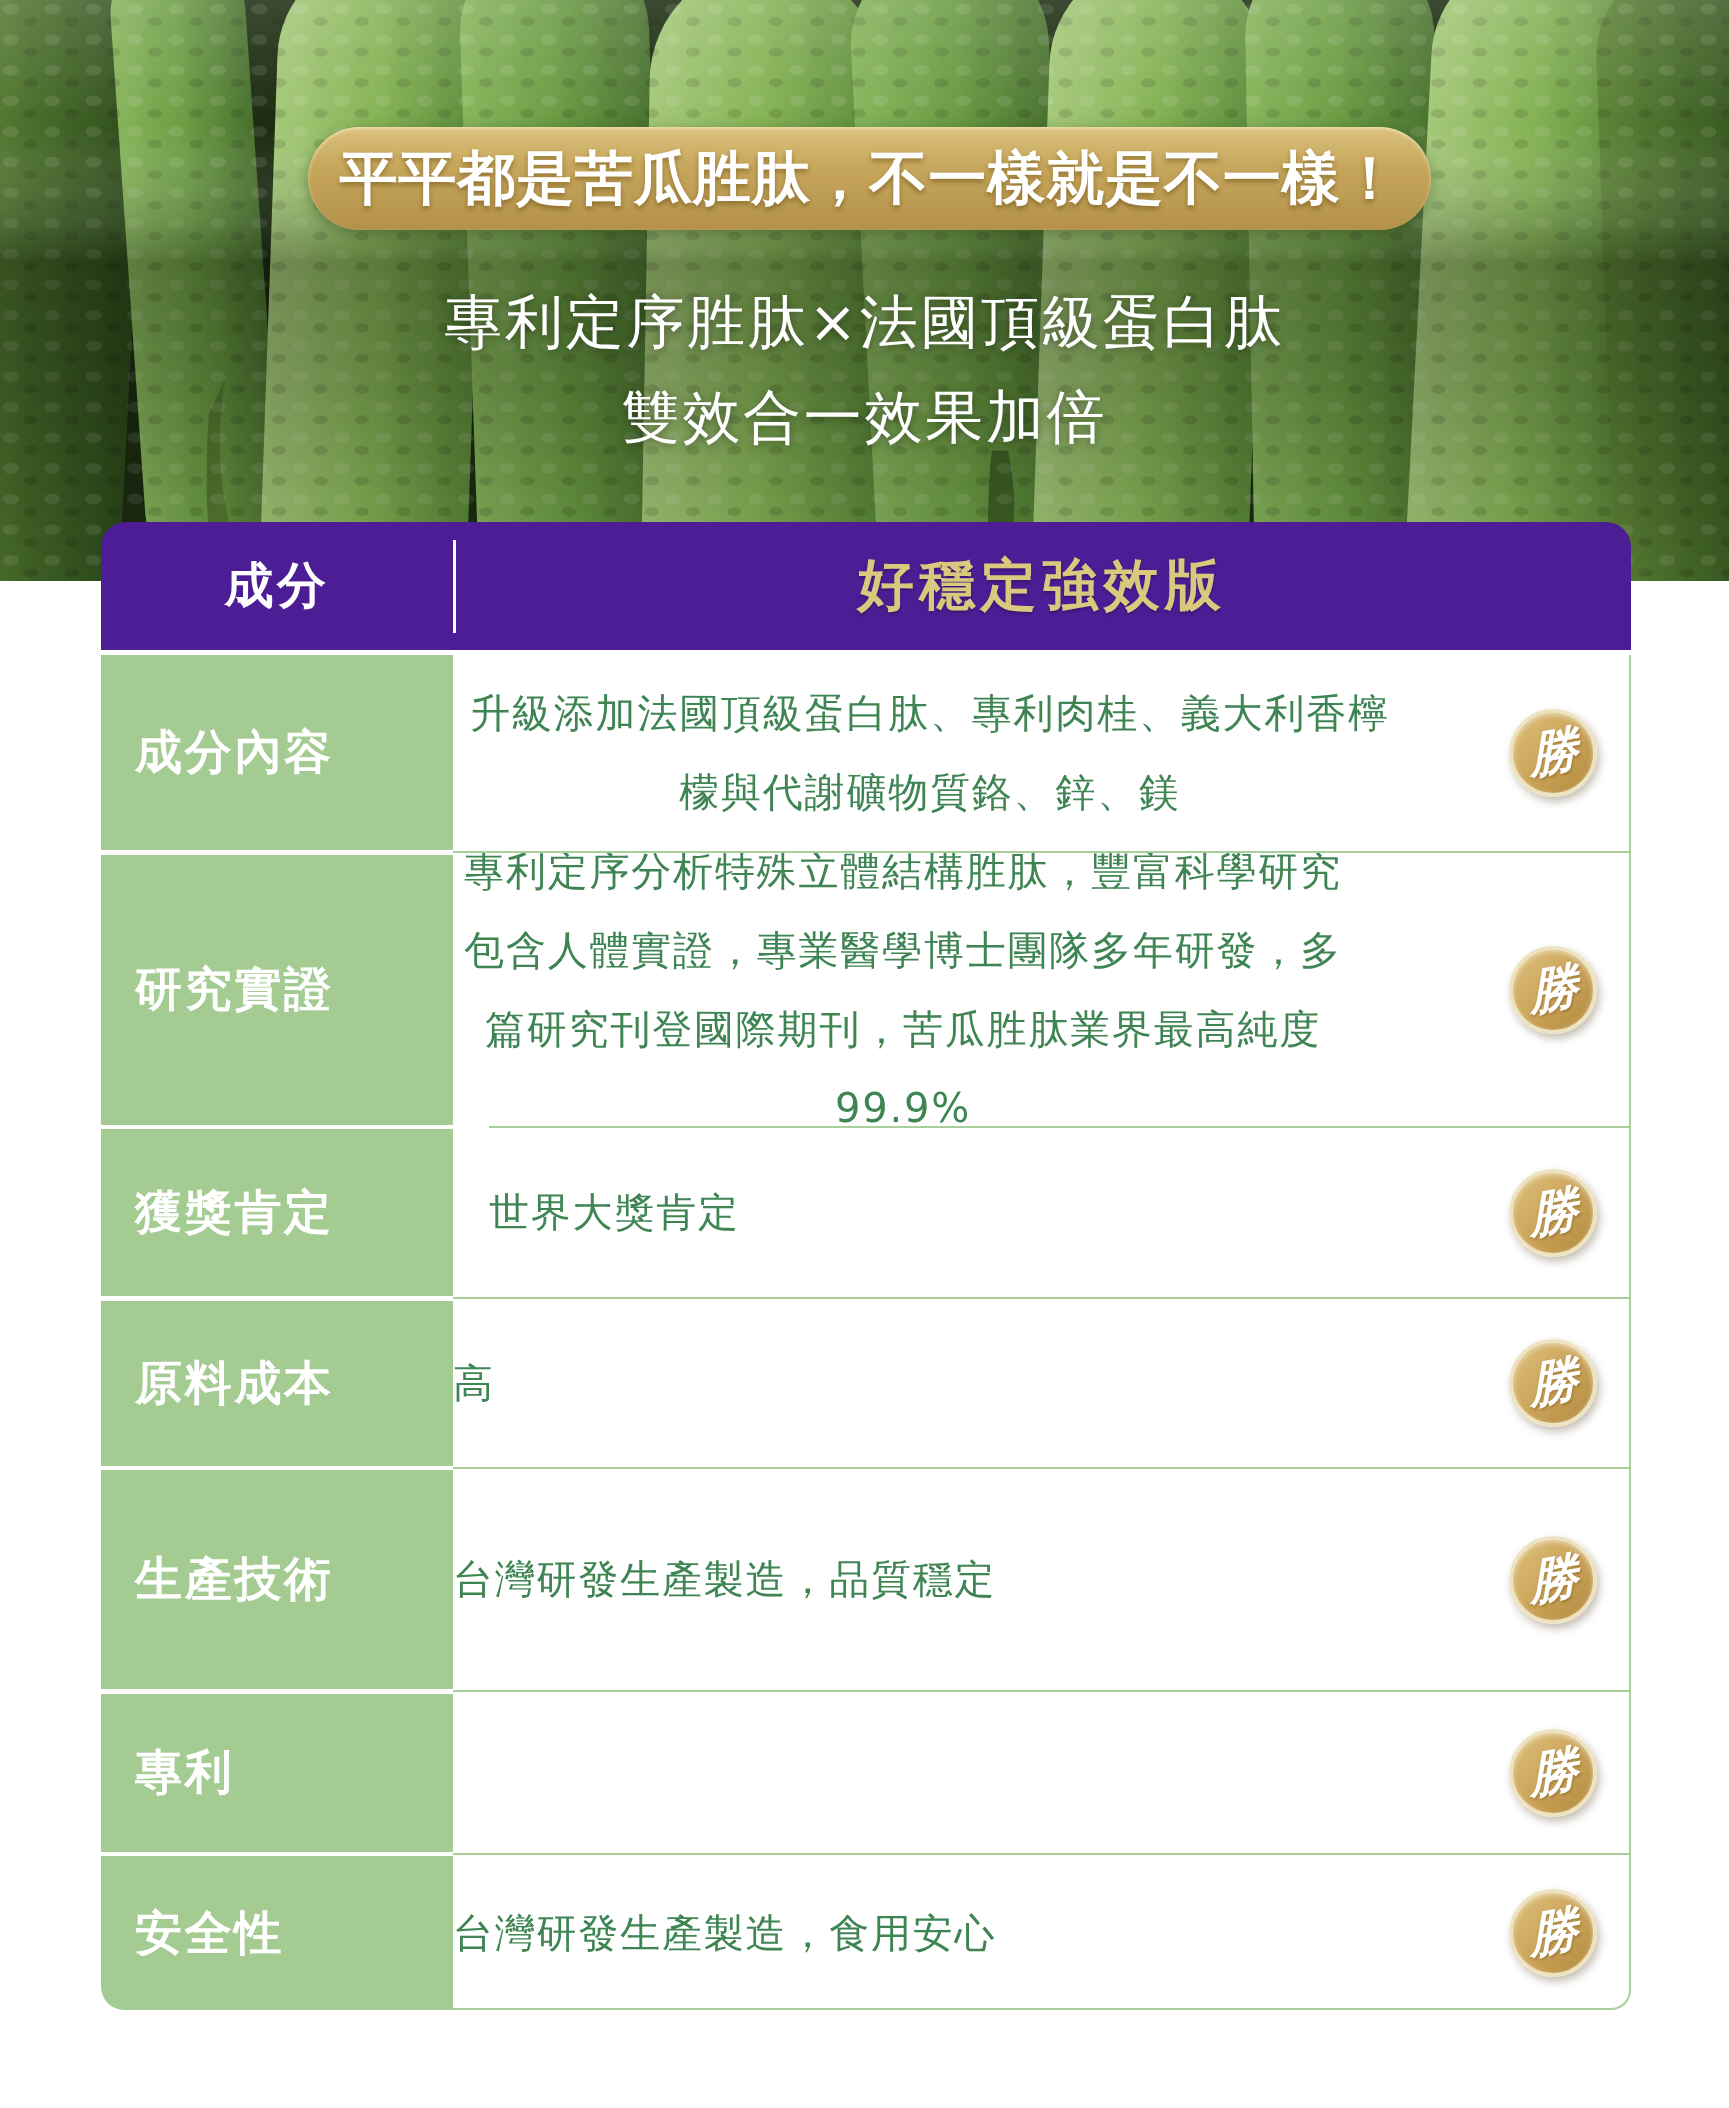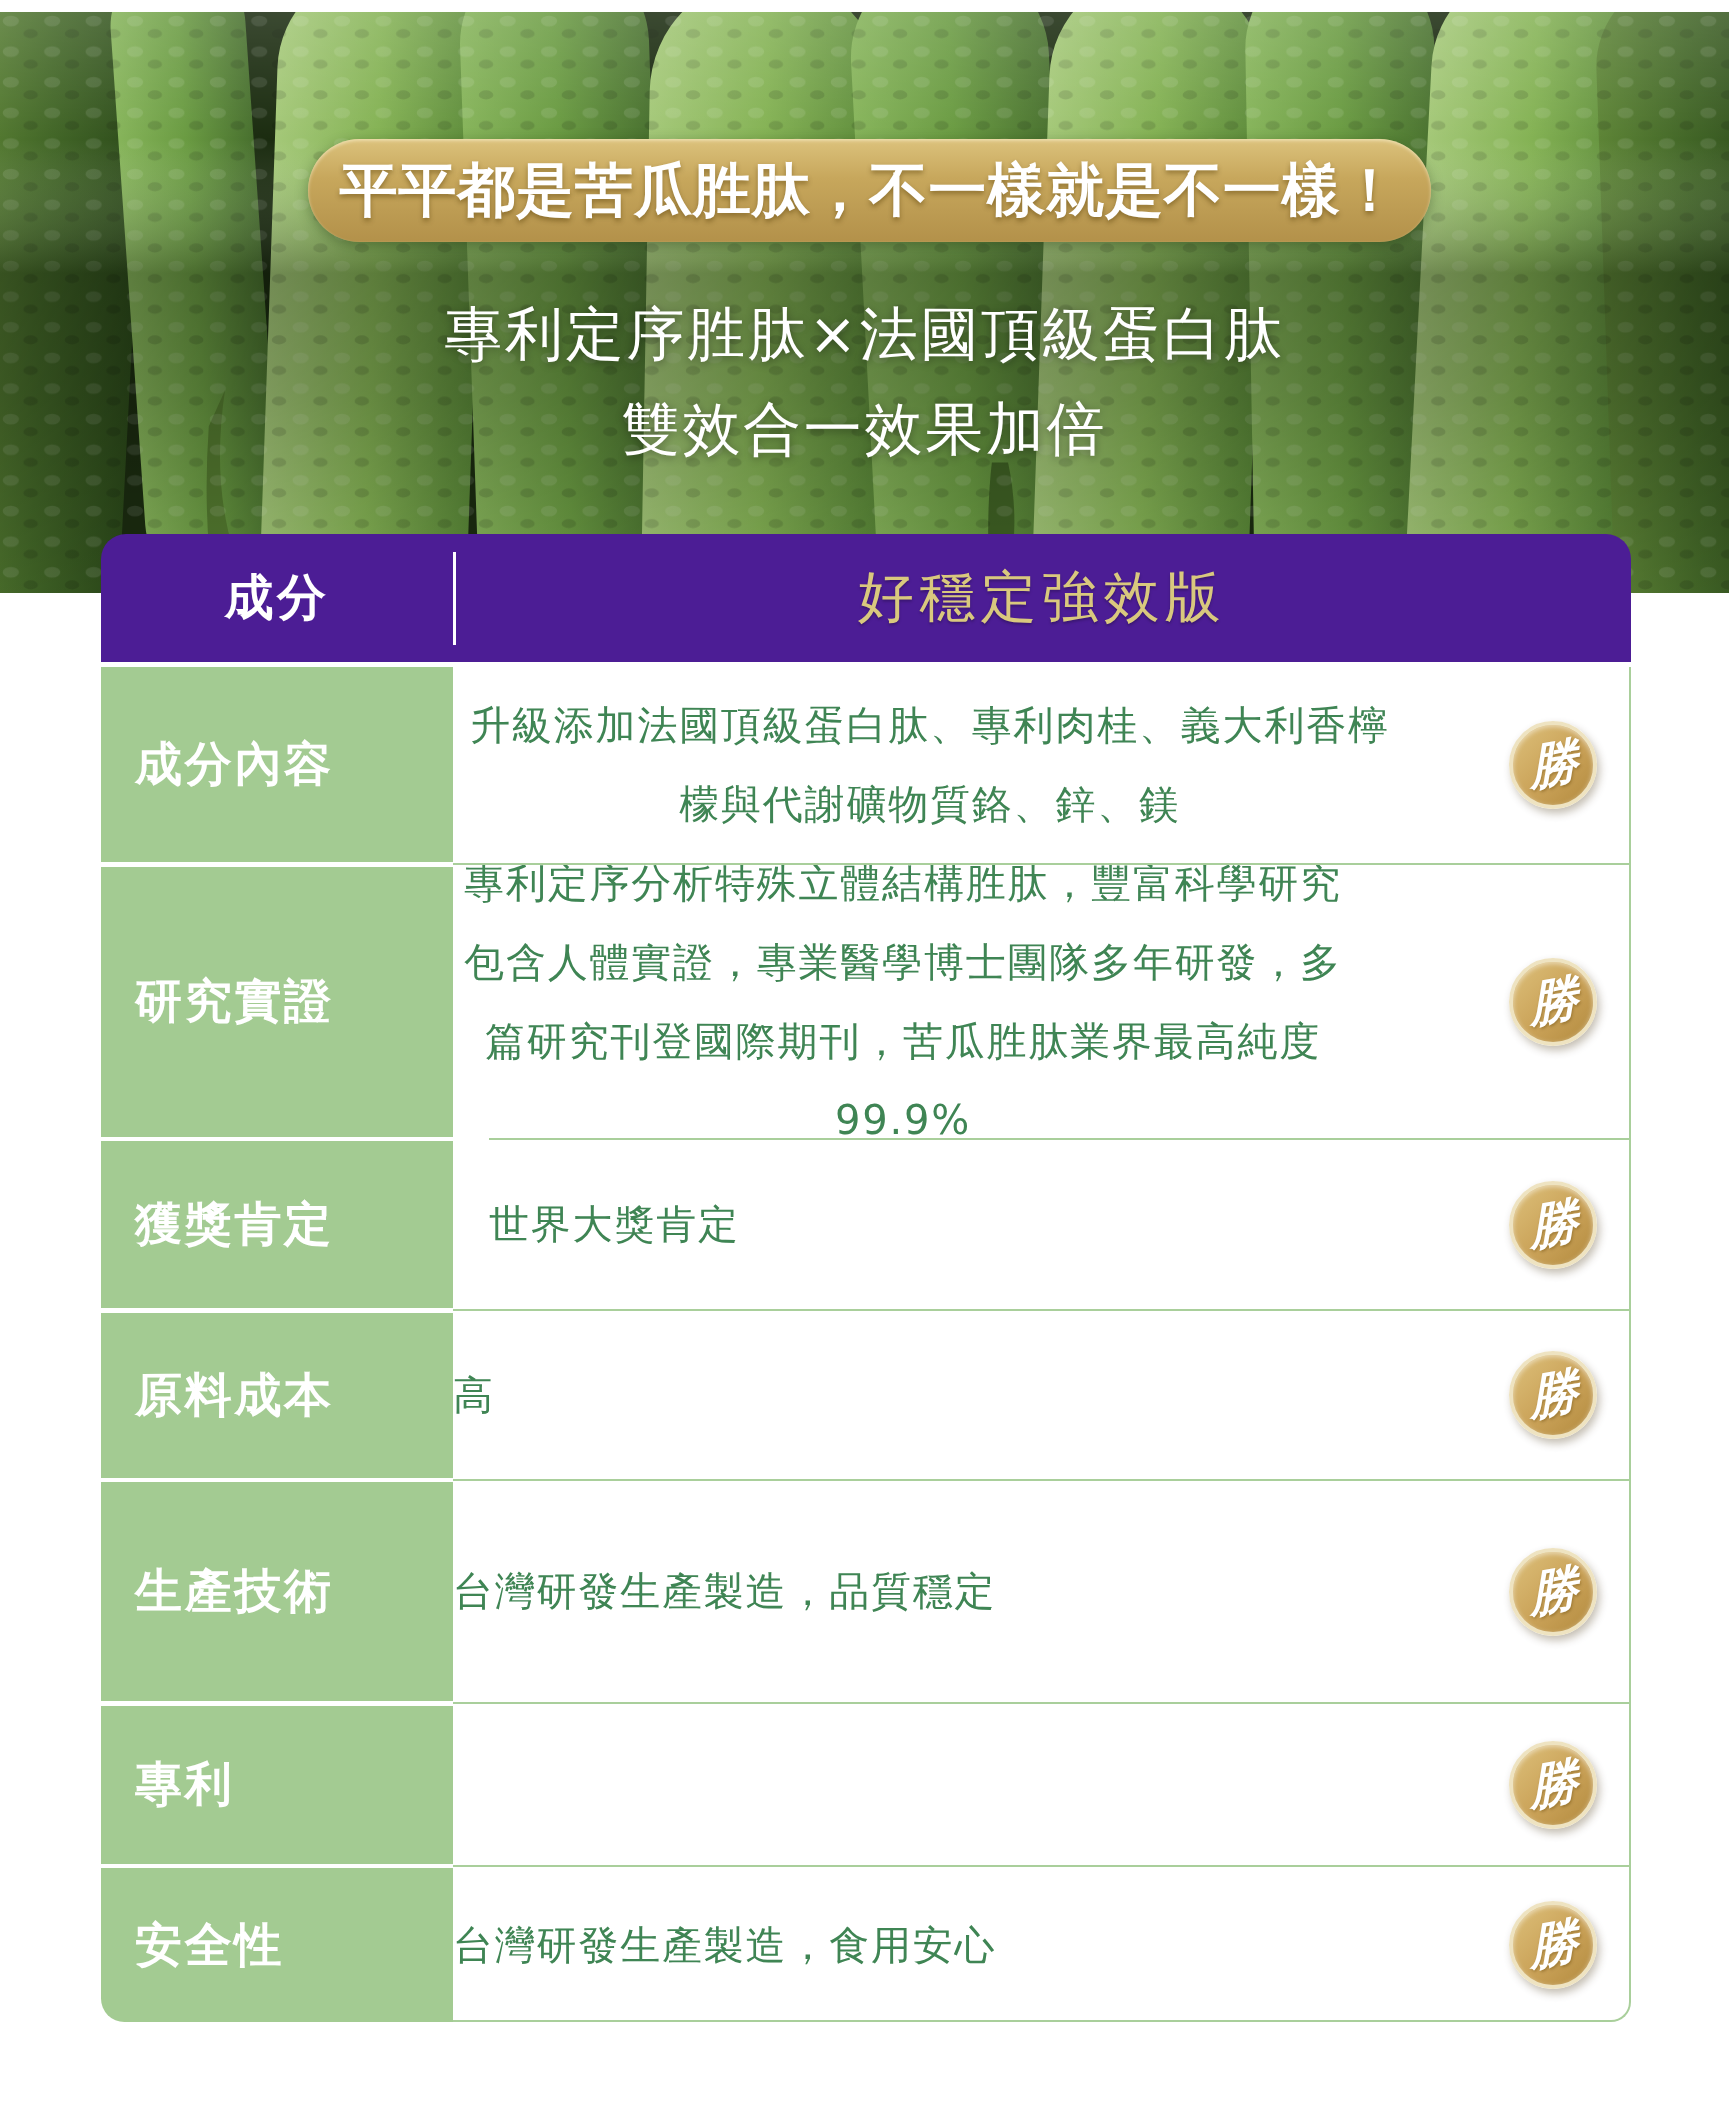--- a/index.html
+++ b/index.html
@@ -1,17 +1,17 @@
 <!DOCTYPE html>
 <html style="font-size:14.4px"><head>
 <meta charset="utf-8">
 <style>
   html,body{margin:0;padding:0;background:#ffffff;}
   .stage{position:relative;width:1729px;height:2024px;background:#ffffff;overflow:hidden;
-         font-family:"DejaVu Sans","Liberation Sans",sans-serif;margin-top:12px;}
+         font-family:"DejaVu Sans","Liberation Sans",sans-serif;}
 
   
   .photo{position:absolute;left:0;top:0;width:1729px;height:581px;overflow:hidden;}
   .photo svg{display:block;}
 
   
   .banner{position:absolute;left:308px;top:127px;width:1123px;height:103px;
           border-radius:52px;
           background:linear-gradient(180deg,#dcc27c 0%,#c7a75c 38%,#b3914a 100%);
           box-shadow:0 3.6px 12.6px rgba(20,40,10,.35), inset 0 1.8px 3.6px rgba(255,248,220,.55);
@@ -24,21 +24,21 @@
   .subtitle{position:absolute;left:0;top:275px;width:1729px;text-align:center;
           color:#ffffff;font-size:58px;line-height:95px;font-weight:500;letter-spacing:2.7px;
           text-shadow:0 1.8px 9px rgba(0,0,0,.4);}
 
   
   .cmp{position:absolute;left:101px;top:522px;width:1530px;}
   .thead{position:relative;height:128px;background:#4c1d95;border-radius:25px 25px 0 0;
          display:flex;align-items:center;}
   .th-label{width:352px;text-align:center;color:#ffffff;font-size:49px;font-weight:600;letter-spacing:3.6px;}
   .th-divider{position:absolute;left:352px;top:18px;width:2.7px;height:93px;background:#ffffff;}
-  .th-value{flex:1;text-align:center;color:#d9c87e;font-size:56px;font-weight:normal;letter-spacing:5.4px;
+  .th-value{flex:1;text-align:center;color:#d9c87e;font-size:56px;font-weight:bold;letter-spacing:5.4px;
          font-family:"DejaVu Serif","Liberation Serif",serif;text-shadow:0 1.8px 2.7px rgba(0,0,0,.25);}
 
   .tbody{position:relative;margin-top:5.4px;}
   .row{display:flex;}
   .row + .row{margin-top:4.5px;}
   .row-1{height:195px;}
   .row-2{height:270px;}
   .row-3{height:167px;gap:36px;}
   .row-4{height:165px;}
   .row-5{height:219px;}

